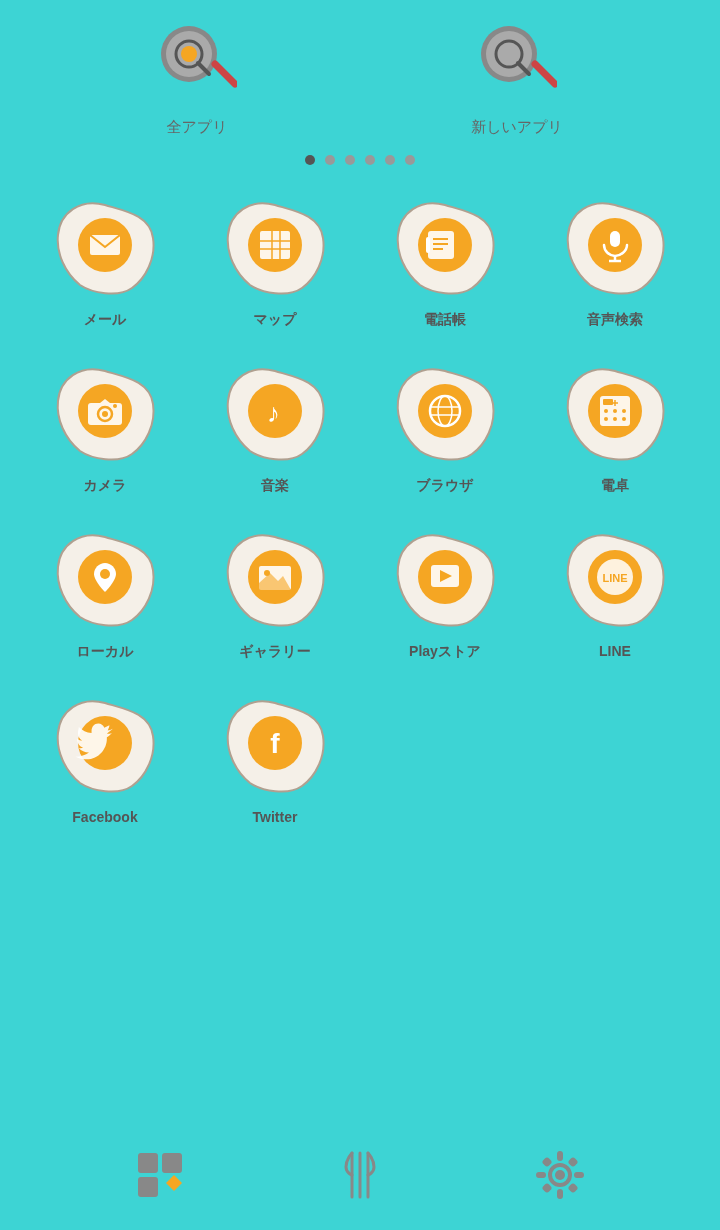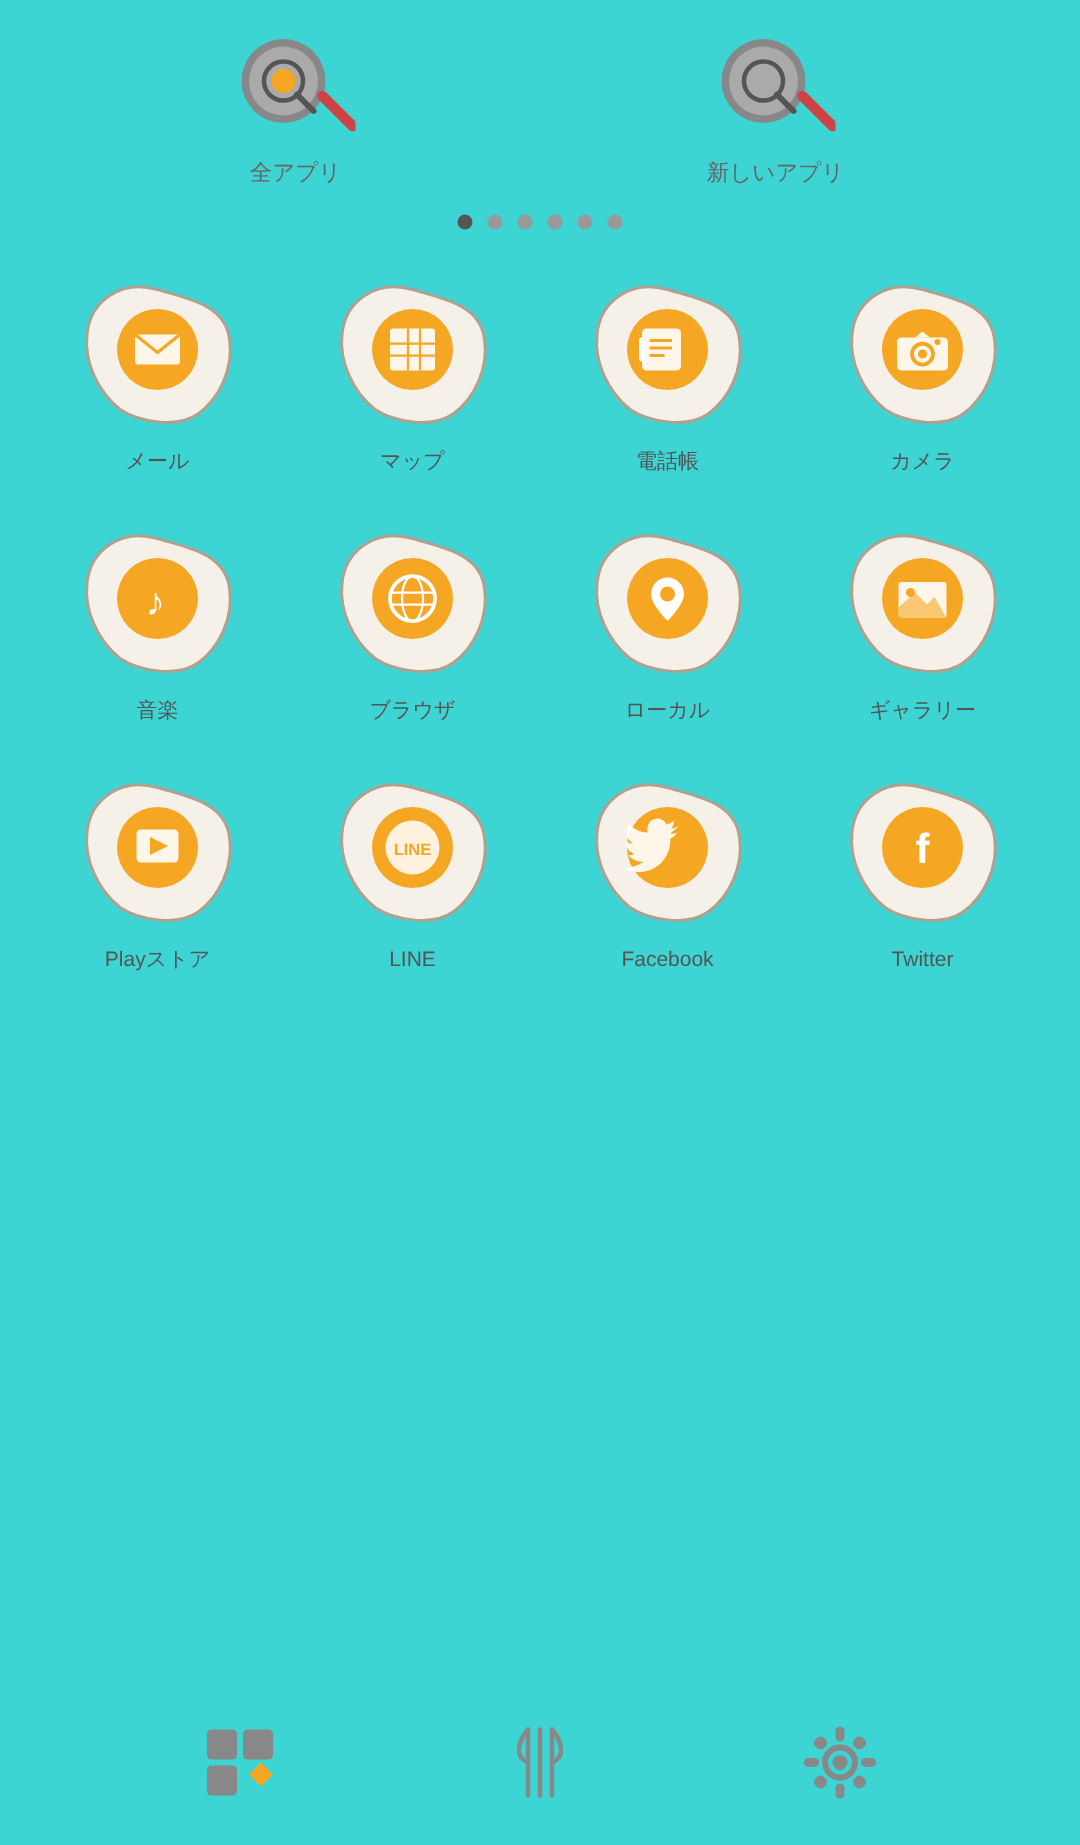--- a/index.html
+++ b/index.html
@@ -29,21 +29,21 @@
 
     .nav-item .nav-icon {
       width: 80px;
       height: 80px;
       position: relative;
     }
 
     .nav-item .nav-label {
       color: #666;
       font-size: 15px;
-      margin-top: 8px;
+      margin-top: 20px;
       text-align: left;
     }
 
     
     .pan-svg {
       width: 80px;
       height: 80px;
     }
 
     
@@ -78,20 +78,21 @@
       flex-direction: column;
       align-items: center;
       cursor: pointer;
     }
 
     .app-label {
       color: #555;
       font-size: 14px;
       margin-top: 8px;
       text-align: center;
+      font-weight: bold;
     }
 
     
     .egg-icon {
       width: 110px;
       height: 110px;
       position: relative;
     }
 
     
@@ -210,20 +211,34 @@
         <rect x="36" y="44" width="4" height="16" rx="2" fill="white"></rect>
         <line x1="43" y1="46" x2="58" y2="46" stroke="#f5a623" stroke-width="2"></line>
         <line x1="43" y1="51" x2="58" y2="51" stroke="#f5a623" stroke-width="2"></line>
         <line x1="43" y1="56" x2="53" y2="56" stroke="#f5a623" stroke-width="2"></line>
       </svg>
     </div>
     <span class="app-label">電話帳</span>
   </div>
 
 
+  <div class="app-item">
+    <div class="egg-icon">
+      <svg viewBox="0 0 110 110" width="110" height="110">
+        <path d="M55,12 C30,5 10,20 8,42 C6,60 15,80 30,92 C42,100 68,105 82,95 C96,85 106,65 103,45 C100,22 75,18 55,12 Z" fill="#f5f0e8" stroke="#b0a090" stroke-width="2"></path>
+        <circle cx="55" cy="52" r="27" fill="#f5a623"></circle>
+
+        <rect x="50" y="38" width="10" height="16" rx="5" fill="white"></rect>
+        <path d="M44,52 C44,58 49.5,63 55,63 C60.5,63 67,58 67,52" fill="none" stroke="white" stroke-width="2.5" stroke-linecap="round"></path>
+        <line x1="55" y1="63" x2="55" y2="68" stroke="white" stroke-width="2.5"></line>
+        <line x1="49" y1="68" x2="61" y2="68" stroke="white" stroke-width="2.5"></line>
+      </svg>
+    </div>
+    <span class="app-label">音声検索</span>
+  </div>
 
   <div class="app-item">
     <div class="egg-icon">
       <svg viewBox="0 0 110 110" width="110" height="110">
         <path d="M55,12 C30,5 10,20 8,42 C6,60 15,80 30,92 C42,100 68,105 82,95 C96,85 106,65 103,45 C100,22 75,18 55,12 Z" fill="#f5f0e8" stroke="#b0a090" stroke-width="2"></path>
         <circle cx="55" cy="52" r="27" fill="#f5a623"></circle>
 
         <rect x="38" y="44" width="34" height="22" rx="3" fill="white" opacity="0.9"></rect>
         <polygon points="50,44 55,40 60,44" fill="white" opacity="0.9"></polygon>
         <circle cx="55" cy="55" r="7" fill="none" stroke="#f5a623" stroke-width="2.5"></circle>
@@ -254,20 +269,42 @@
 
         <circle cx="55" cy="52" r="15" fill="none" stroke="white" stroke-width="2.5"></circle>
         <ellipse cx="55" cy="52" rx="7" ry="15" fill="none" stroke="white" stroke-width="1.5"></ellipse>
         <line x1="40" y1="48" x2="70" y2="48" stroke="white" stroke-width="1.5"></line>
         <line x1="40" y1="56" x2="70" y2="56" stroke="white" stroke-width="1.5"></line>
       </svg>
     </div>
     <span class="app-label">ブラウザ</span>
   </div>
 
+  <div class="app-item">
+    <div class="egg-icon">
+      <svg viewBox="0 0 110 110" width="110" height="110">
+        <path d="M55,12 C30,5 10,20 8,42 C6,60 15,80 30,92 C42,100 68,105 82,95 C96,85 106,65 103,45 C100,22 75,18 55,12 Z" fill="#f5f0e8" stroke="#b0a090" stroke-width="2"></path>
+        <circle cx="55" cy="52" r="27" fill="#f5a623"></circle>
+
+        <rect x="40" y="37" width="30" height="30" rx="3" fill="white" opacity="0.9"></rect>
+        <rect x="43" y="40" width="10" height="6" rx="1" fill="#f5a623"></rect>
+
+        <circle cx="46" cy="52" r="2" fill="#f5a623"></circle>
+        <circle cx="55" cy="52" r="2" fill="#f5a623"></circle>
+        <circle cx="64" cy="52" r="2" fill="#f5a623"></circle>
+        <circle cx="46" cy="60" r="2" fill="#f5a623"></circle>
+        <circle cx="55" cy="60" r="2" fill="#f5a623"></circle>
+        <circle cx="64" cy="60" r="2" fill="#f5a623"></circle>
+
+        <line x1="52" y1="44" x2="58" y2="44" stroke="#f5a623" stroke-width="1.5"></line>
+        <line x1="55" y1="41" x2="55" y2="47" stroke="#f5a623" stroke-width="1.5"></line>
+      </svg>
+    </div>
+    <span class="app-label">電卓</span>
+  </div>
 
   <div class="app-item">
     <div class="egg-icon">
       <svg viewBox="0 0 110 110" width="110" height="110">
         <path d="M55,12 C30,5 10,20 8,42 C6,60 15,80 30,92 C42,100 68,105 82,95 C96,85 106,65 103,45 C100,22 75,18 55,12 Z" fill="#f5f0e8" stroke="#b0a090" stroke-width="2"></path>
         <circle cx="55" cy="52" r="27" fill="#f5a623"></circle>
 
         <path d="M55,38 C49,38 44,43 44,49 C44,56 55,67 55,67 C55,67 66,56 66,49 C66,43 61,38 55,38 Z" fill="white"></path>
         <circle cx="55" cy="49" r="5" fill="#f5a623"></circle>
       </svg>

